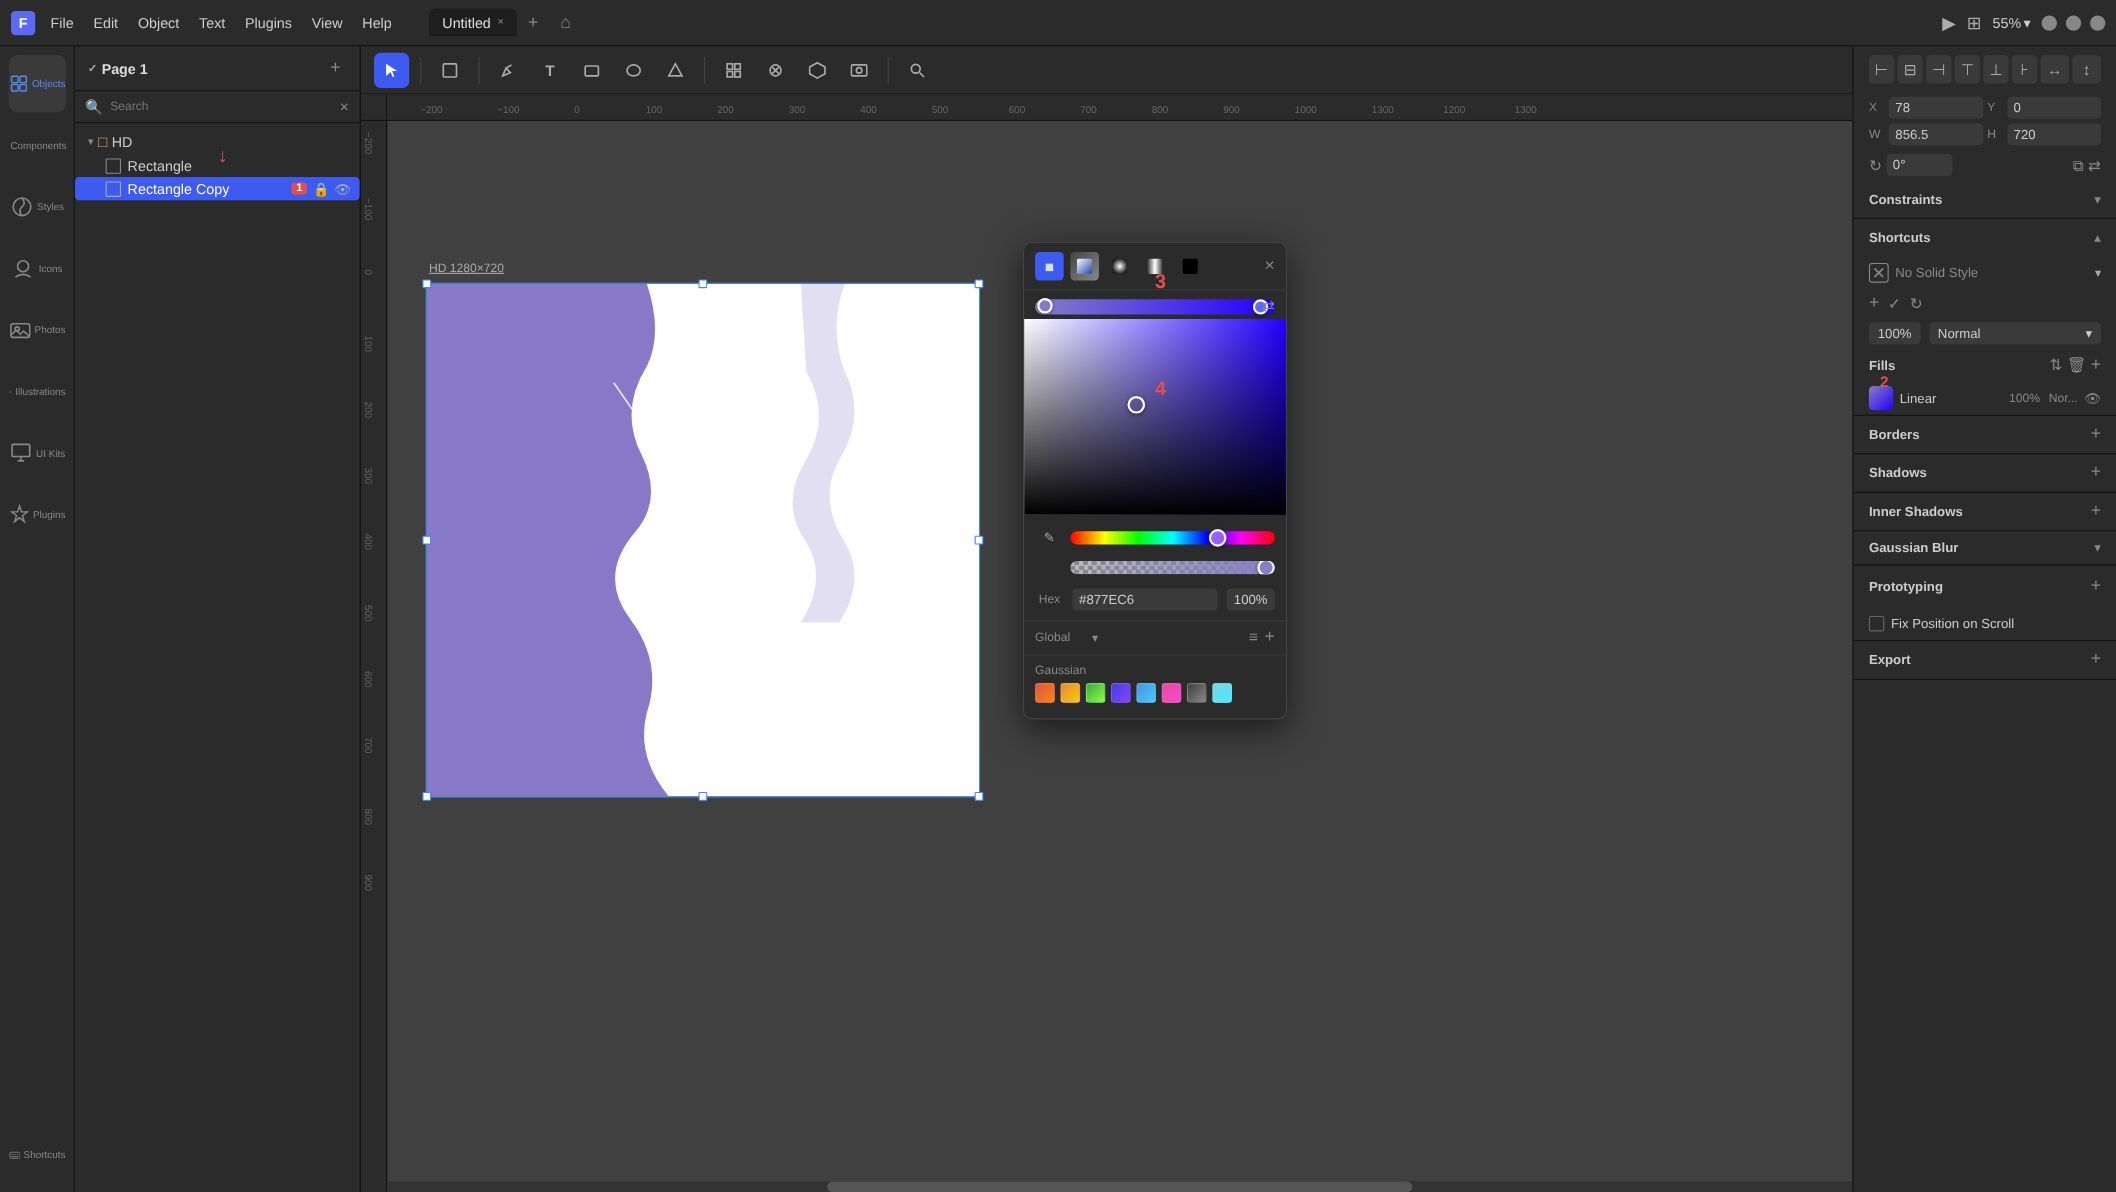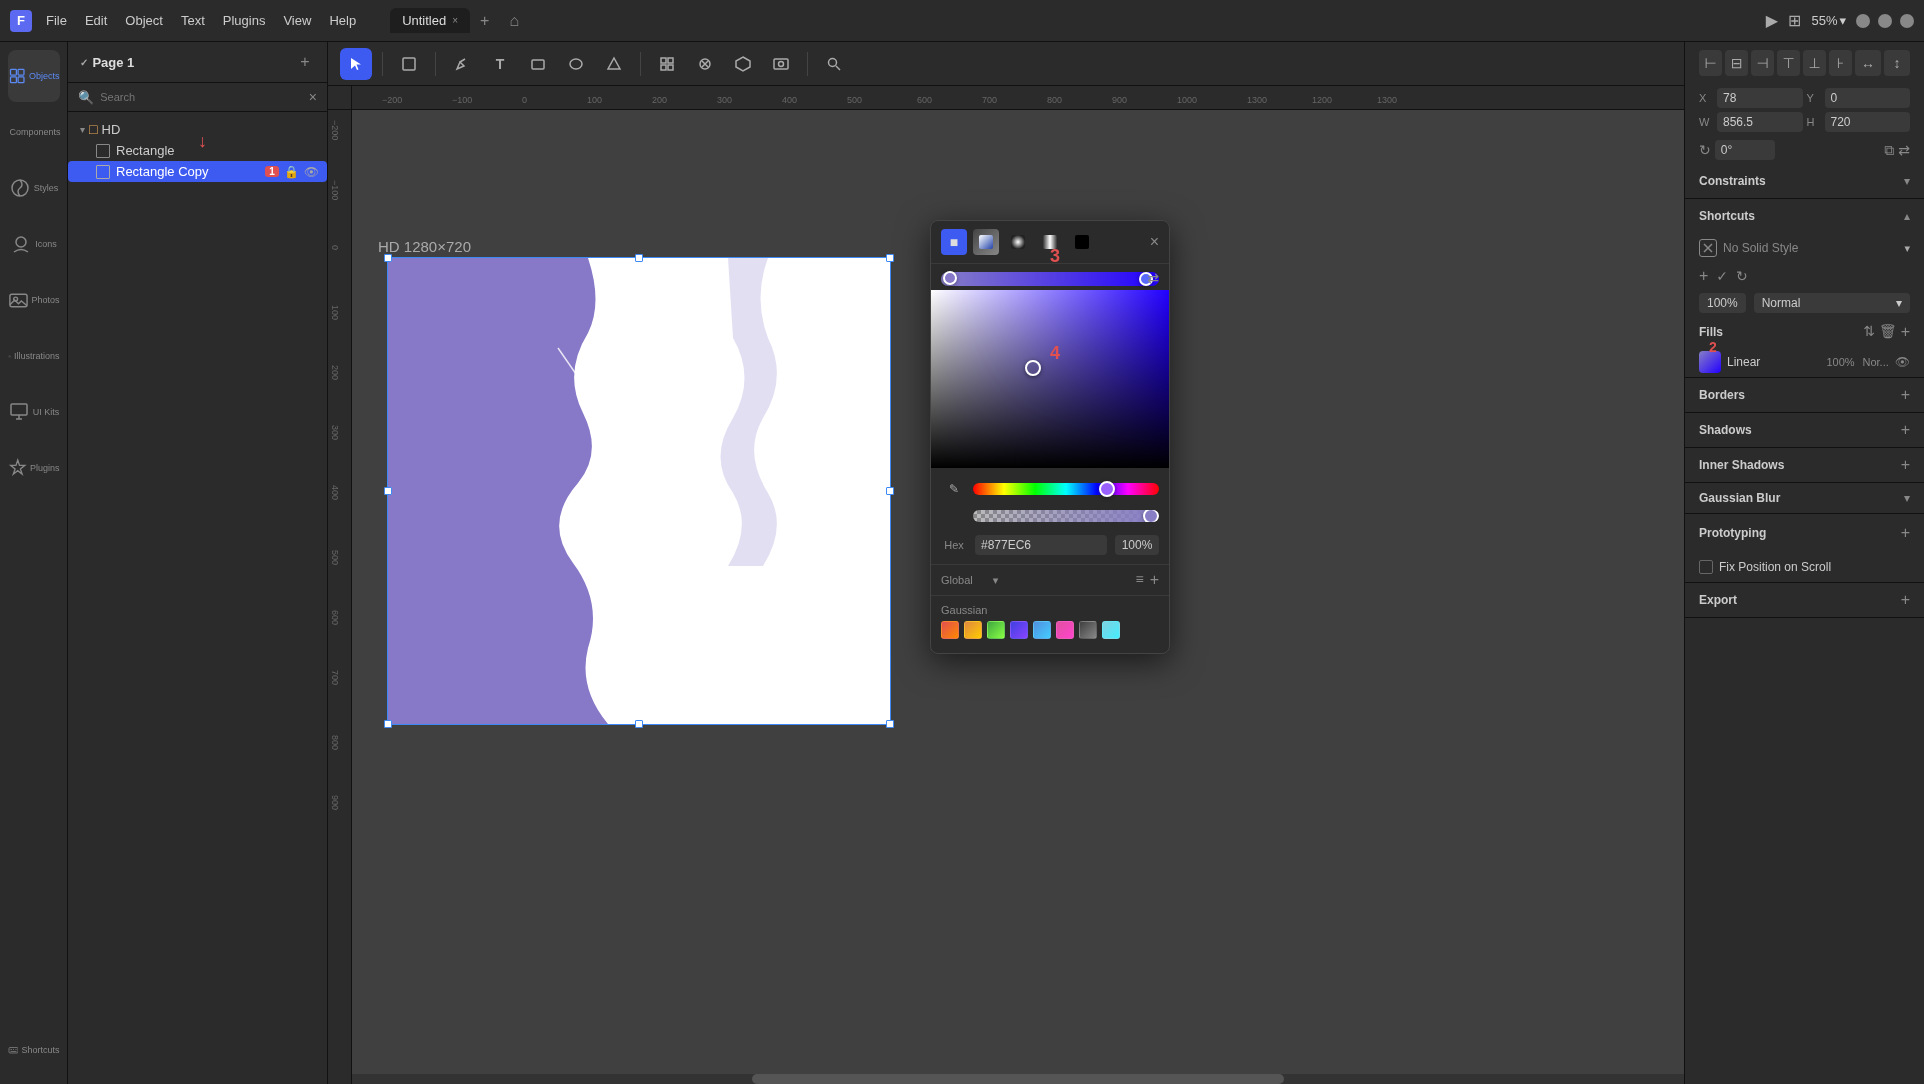--- a/index.html
+++ b/index.html
@@ -397,21 +397,21 @@
           <span style="position:absolute; top:440px; left:2px; writing-mode:vertical-rl;">500</span>
           <span style="position:absolute; top:500px; left:2px; writing-mode:vertical-rl;">600</span>
           <span style="position:absolute; top:560px; left:2px; writing-mode:vertical-rl;">700</span>
           <span style="position:absolute; top:625px; left:2px; writing-mode:vertical-rl;">800</span>
           <span style="position:absolute; top:685px; left:2px; writing-mode:vertical-rl;">900</span>
         </div>
       </div>
 
       <div class="canvas-scroll">
 
-        <div style="position:absolute; top:128px; left:26px; color:#aaa; font-size:15px;">HD 1280×720</div>
+        <div style="position:absolute; top:128px; left:38px; color:#aaa; font-size:11px;text-decoration:underline;">HD 1280×720</div>
 
         <div style="position:absolute; top:148px; left:36px; width:502px; height:466px; background:white; overflow:hidden;">
           
           <svg width="502" height="466" viewBox="0 0 502 466" xmlns="http://www.w3.org/2000/svg">
 
             <path d="M0 0 L0 466 L170 466 Q140 420 155 380 Q170 340 150 300 Q130 260 160 220 Q185 185 160 145 Q140 110 160 70 Q175 35 155 0 Z" fill="#c8bfe7"></path>
 
             <path d="M0 0 L0 466 L220 466 Q190 430 200 390 Q215 345 185 305 Q155 265 190 225 Q215 195 195 155 Q175 115 200 75 Q215 45 200 0 Z" fill="#8878c8"></path>
 
             <line x1="170" y1="90" x2="430" y2="466" stroke="white" stroke-width="1.5" opacity="0.8"></line>

